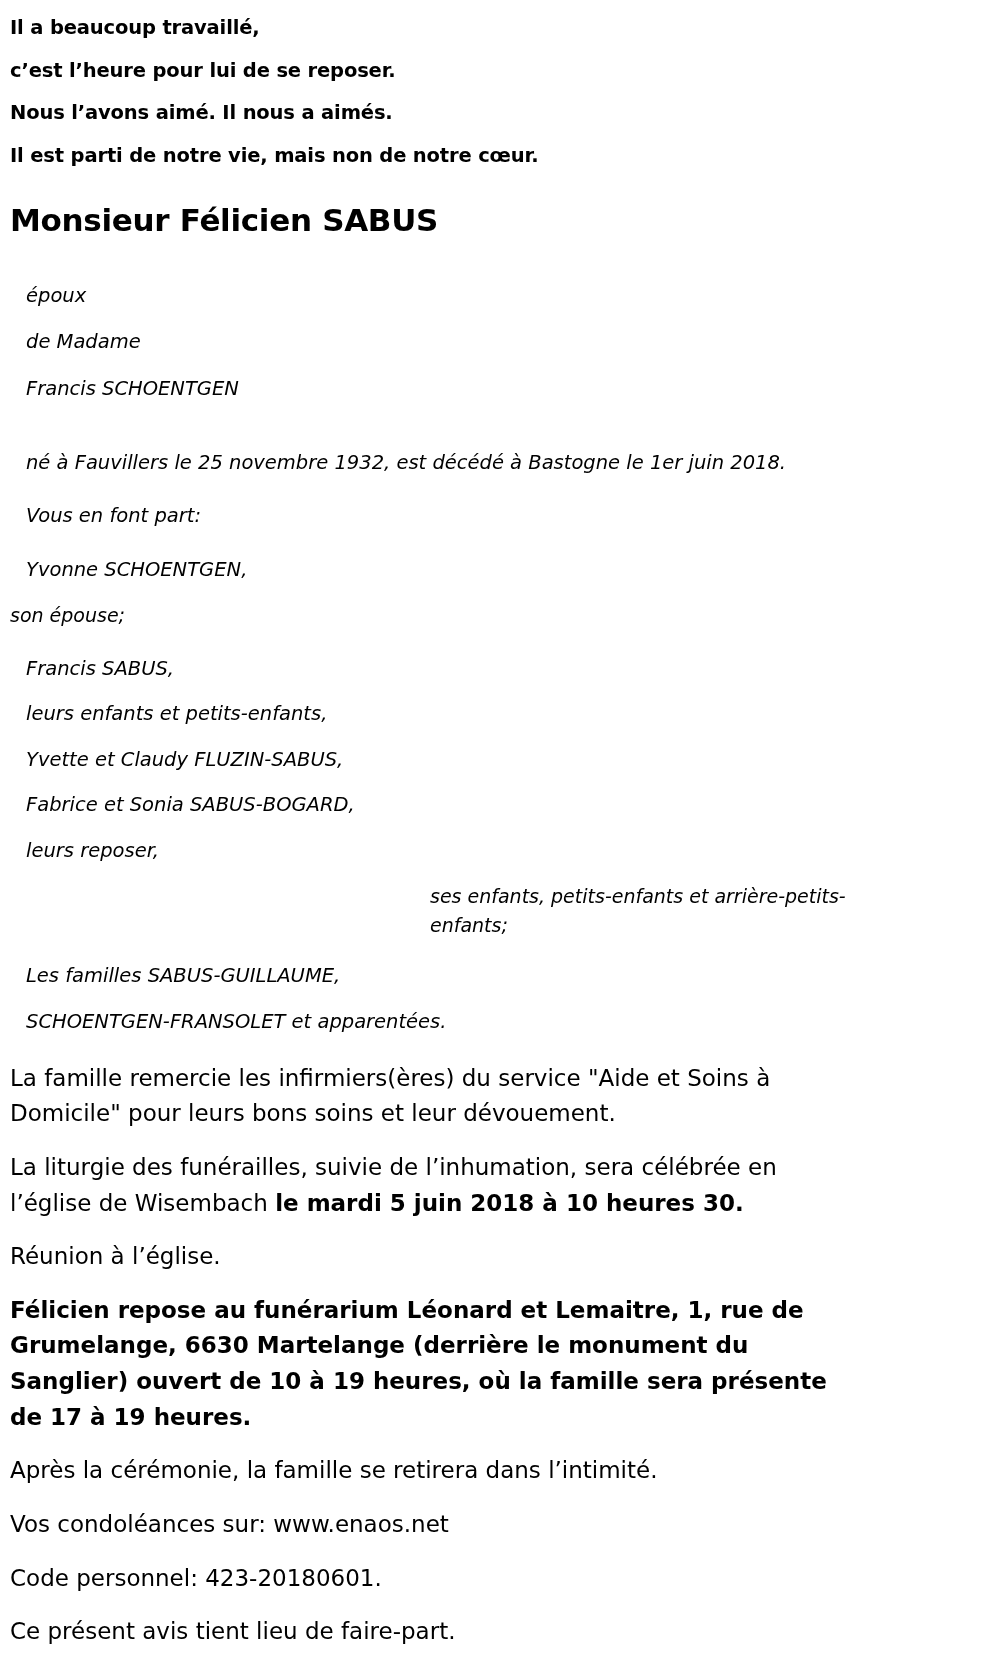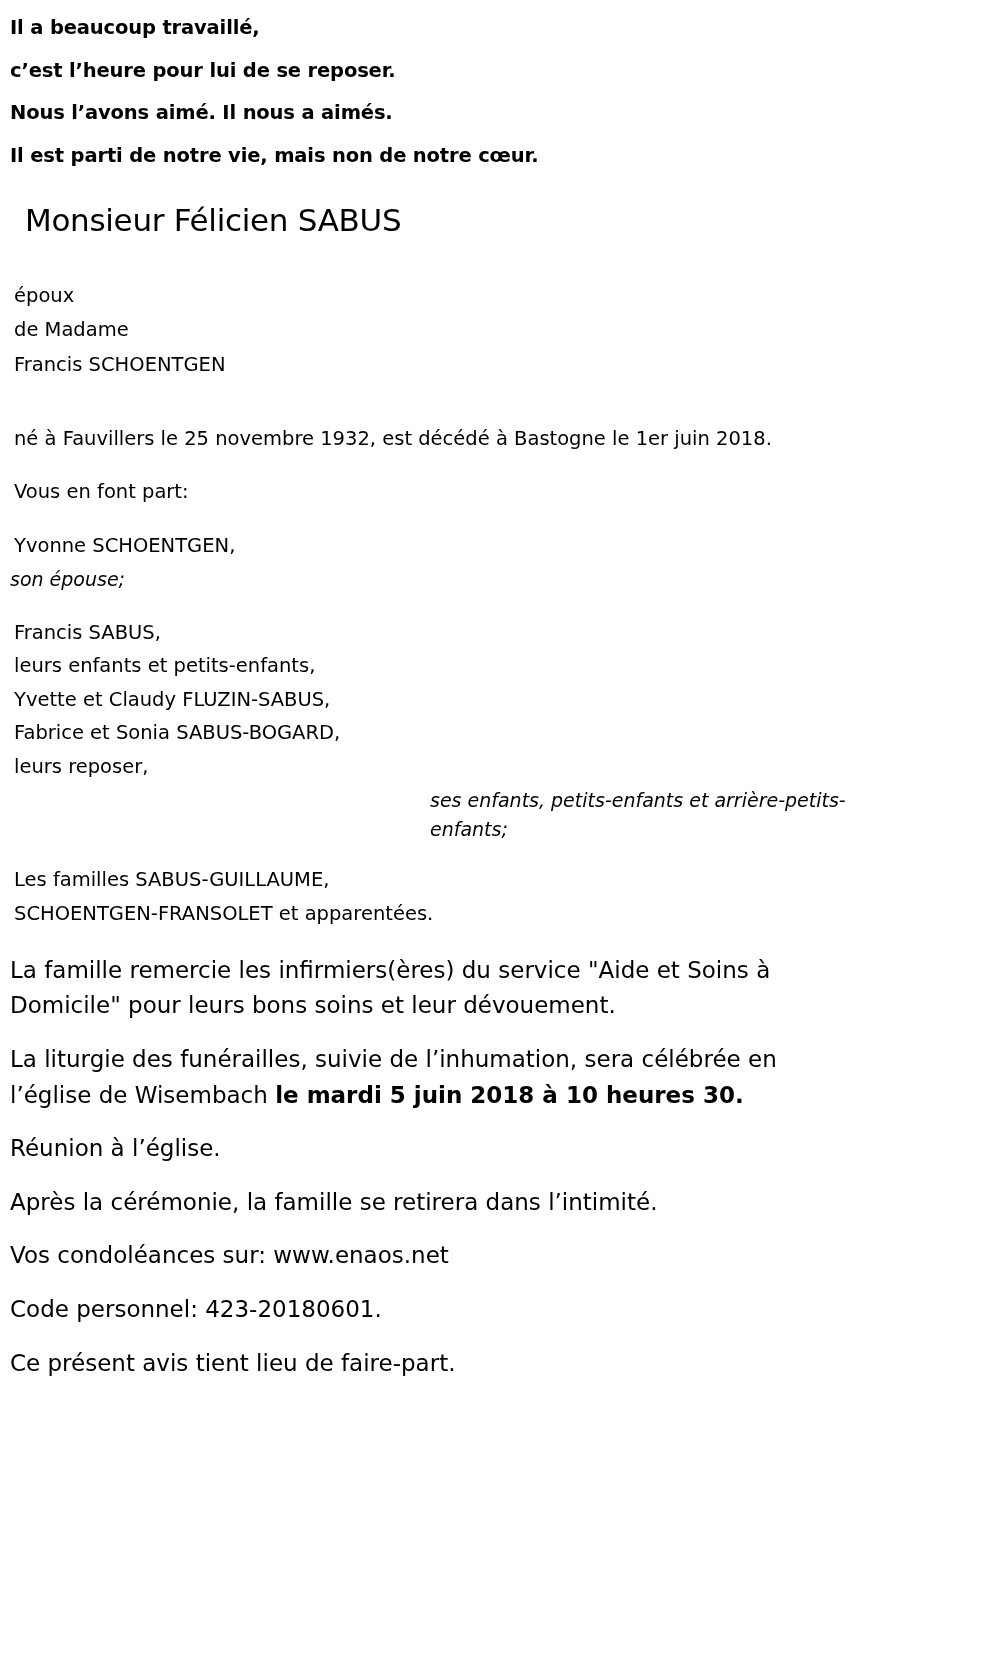--- a/index.html
+++ b/index.html
@@ -23,30 +23,31 @@
     margin-top: 4px;
   }
   .epigraph .line {
     font-weight: bold;
     font-size: 19.5px;
     line-height: 1.0;
     letter-spacing: -0.15px;
     margin: 0 0 23px 0;
   }
   .name {
-    font-weight: normal;
+    font-weight: bold;
     font-size: 31px;
     line-height: 1.1;
     letter-spacing: -0.3px;
-    margin: 38px 0 0 15px;
+    margin: 38px 0 0 0;
   }
   .plain {
     font-size: 19.5px;
     line-height: 1.52;
-    margin: 4px;
+    margin: 16px;
+    font-style: italic;
   }
   .block-spouse {
     margin-top: 44px;
   }
   .block-spouse .plain {
     line-height: 1.55;
   }
   .birth {
     margin-top: 44px;
   }
@@ -130,20 +131,21 @@
     <p class="plain">SCHOENTGEN-FRANSOLET et apparentées.</p>
   </div>
 
   <div class="gap-mid">
     <p class="para">La famille remercie les infirmiers(ères) du service "Aide et Soins à Domicile" pour leurs bons soins et leur dévouement.</p>
 
     <p class="para"><span>La liturgie des funérailles, suivie de l’inhumation, sera célébrée en l’église de Wisembach </span><span class="bold">le mardi 5 juin 2018 à 10 heures 30.</span></p>
 
     <p class="para">Réunion à l’église.</p>
 
+    <p class="para para-bold">Félicien repose au funérarium Léonard et Lemaitre, 1, rue de Grumelange, 6630 Martelange (derrière le monument du Sanglier) ouvert de 10 à 19 heures, où la famille sera présente de 17 à 19 heures.</p>
 
     <p class="para">Après la cérémonie, la famille se retirera dans l’intimité.</p>
 
     <p class="para">Vos condoléances sur: www.enaos.net</p>
 
     <p class="para">Code personnel: 423-20180601.</p>
 
     <p class="para tight">Ce présent avis tient lieu de faire-part.</p>
   </div>
 

